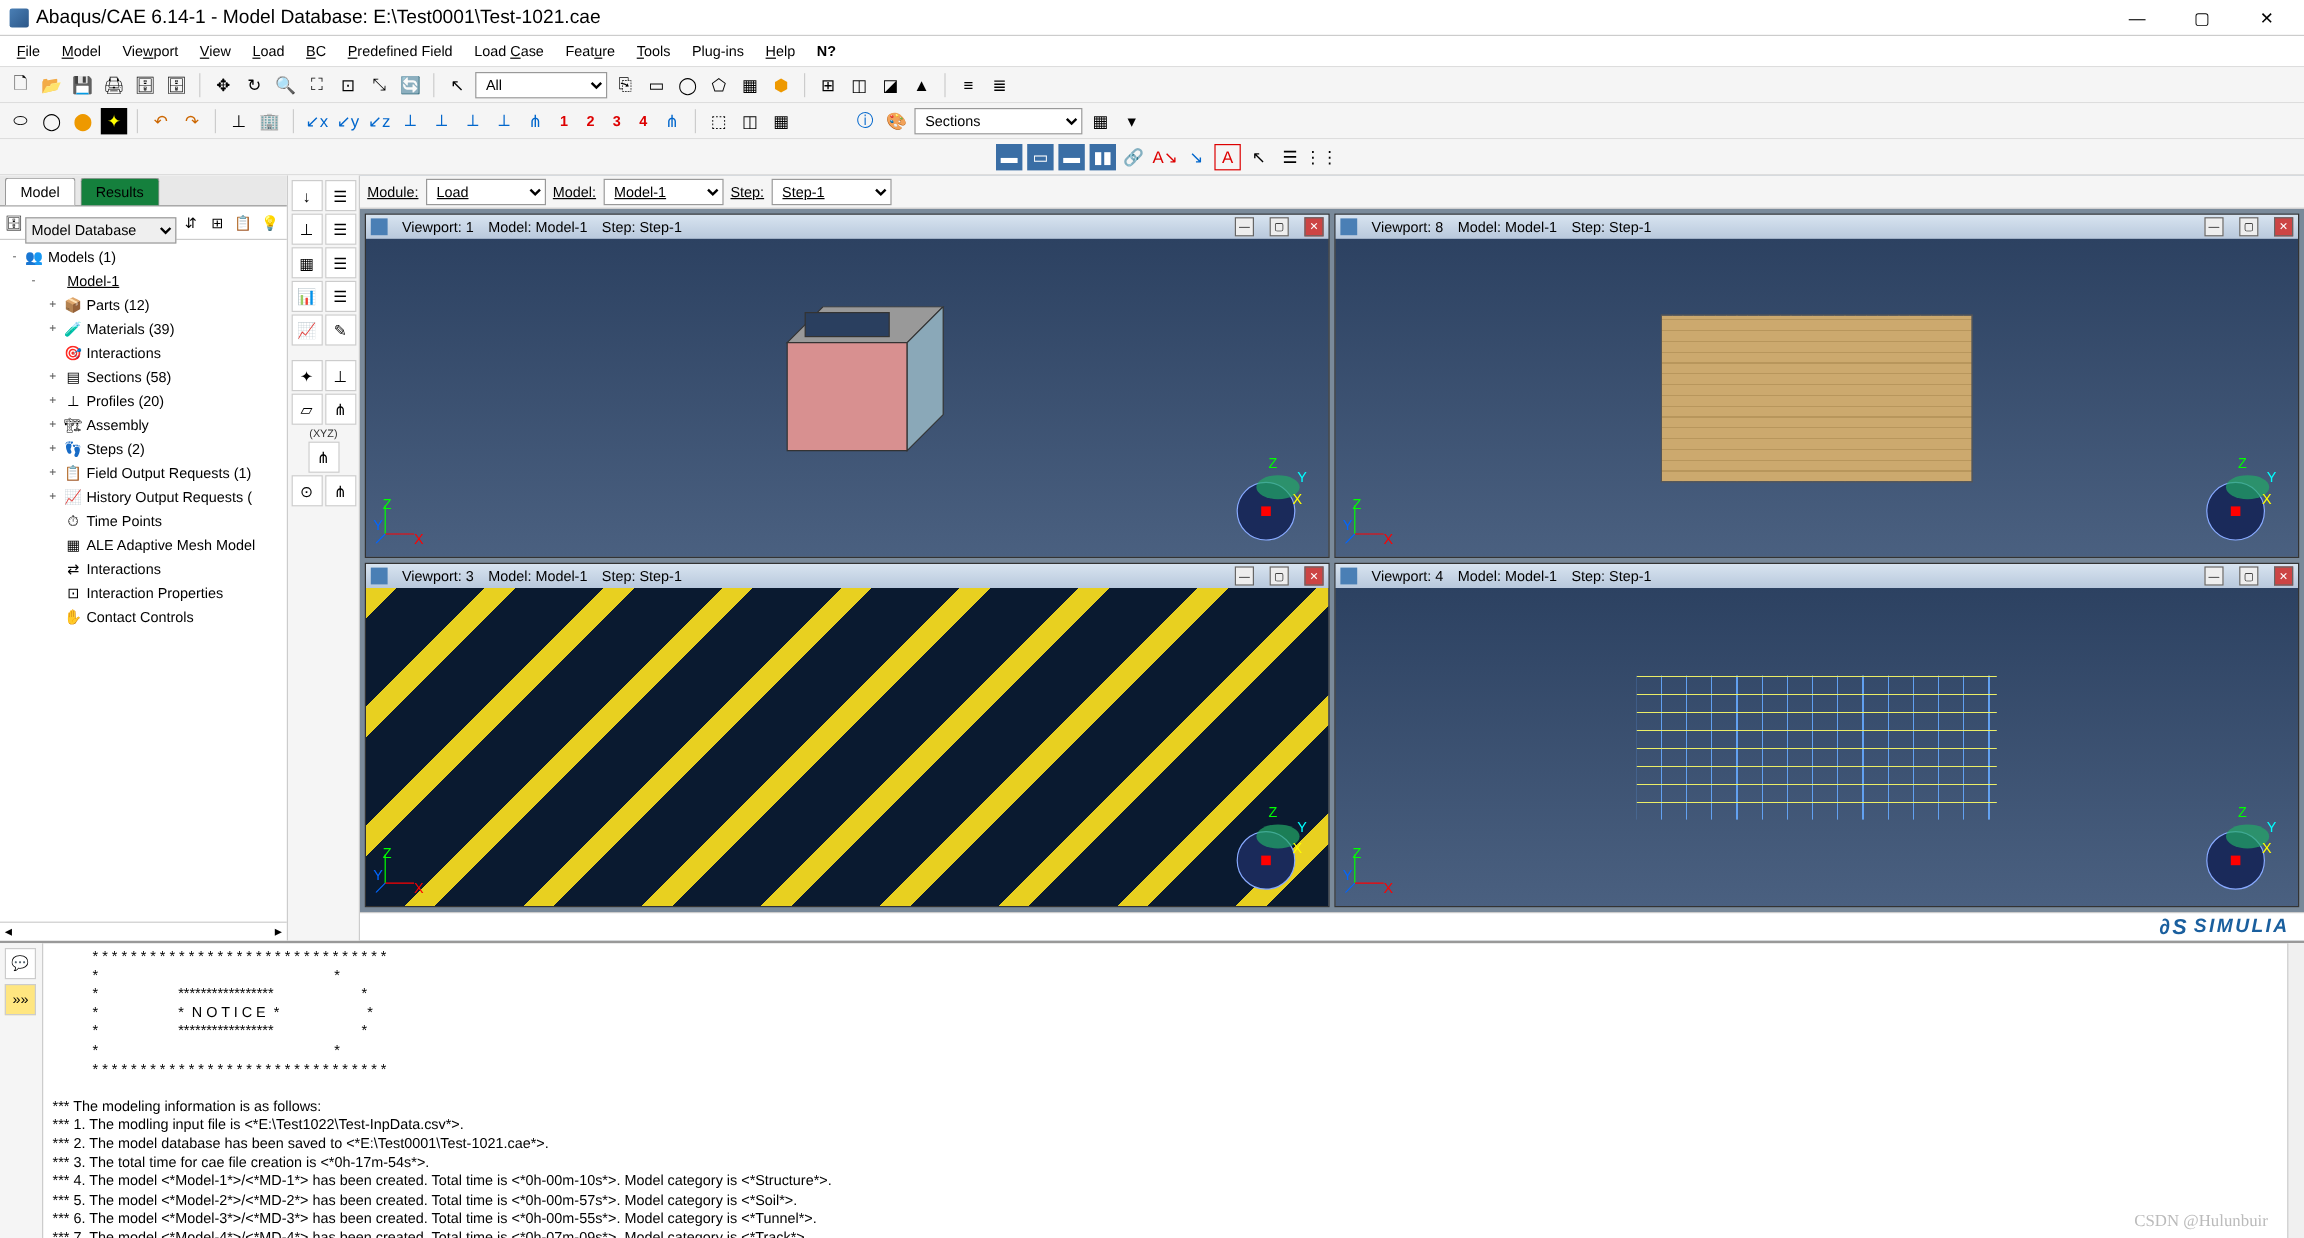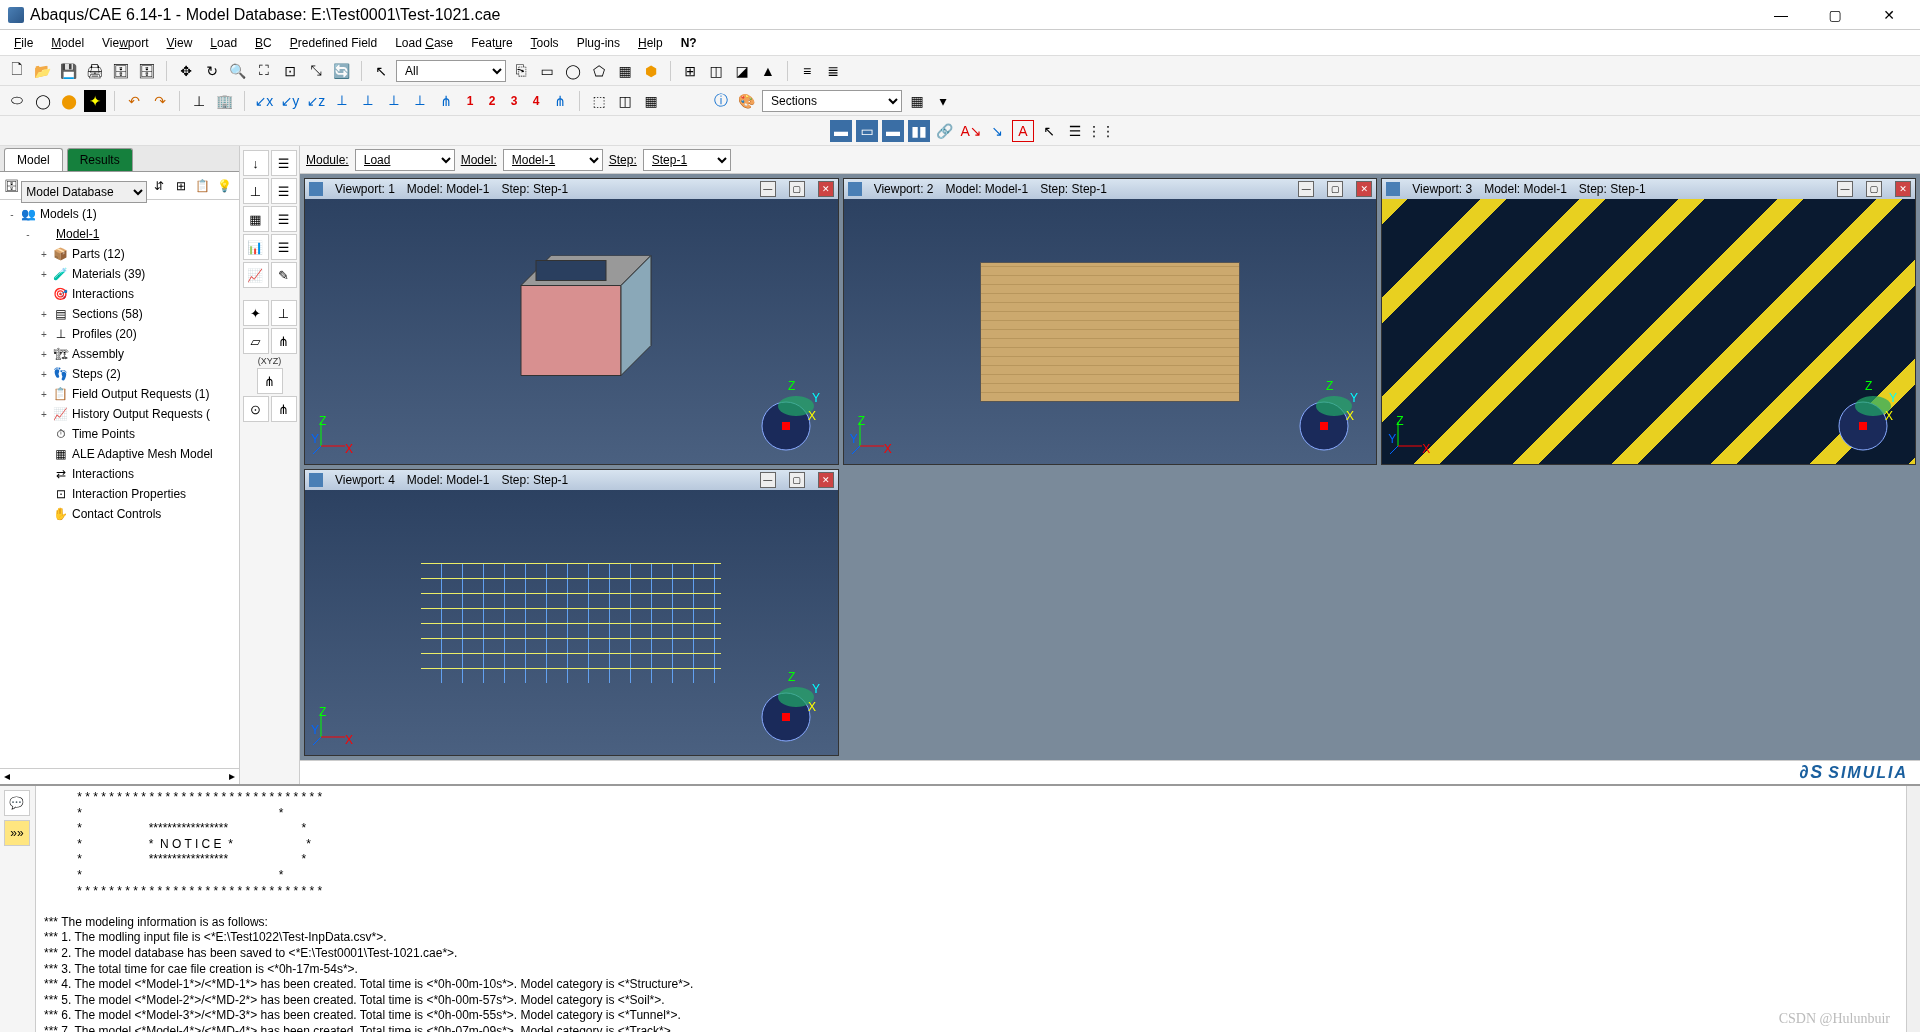--- a/index.html
+++ b/index.html
@@ -30,21 +30,21 @@
 .tree { flex: 1; overflow: auto; padding: 4px 2px; font-size: 12px; }
 .tree-node { display: flex; align-items: center; height: 20px; padding-left: 4px; cursor: pointer; white-space: nowrap; }
 .exp { width: 12px; text-align: center; color: #555; font-size: 10px; }
 .ticon { width: 16px; height: 16px; margin: 0 3px; display: inline-flex; align-items: center; justify-content: center; font-size: 12px; }
 .tree-scroll { height: 16px; border-top: 1px solid #ccc; display: flex; }
 .vert-toolbars { width: 60px; background: #f5f5f5; border-right: 1px solid #ccc; display: flex; flex-direction: column; padding: 4px 2px; gap: 2px; align-items: center; }
 .vt-row { display: flex; gap: 2px; }
 .vt-btn { width: 26px; height: 26px; border: 1px solid #ccc; background: #fff; display: flex; align-items: center; justify-content: center; cursor: pointer; font-size: 13px; }
 .vt-label { font-size: 9px; color: #333; }
 .viewport-area { flex: 1; display: flex; flex-direction: column; background: #7a8a9a; }
-.vp-grid { flex: 1; display: grid; grid-template-columns: 1fr 1fr 1fr; grid-template-rows: 1fr 1fr; gap: 4px; padding: 4px; }
+.vp-grid { flex: 1; display: grid; grid-template-columns: 1fr 1fr; grid-template-rows: 1fr 1fr; gap: 4px; padding: 4px; }
 .viewport { background: linear-gradient(180deg,#2a3f5f 0%,#4a6080 100%); border: 1px solid #333; display: flex; flex-direction: column; position: relative; }
 .vp-header { height: 20px; background: linear-gradient(180deg,#d8e4f0,#b8c8dc); display: flex; align-items: center; padding: 0 4px; font-size: 11px; gap: 12px; }
 .vp-header .vp-icon { width: 14px; height: 14px; background: #4a7fb5; }
 .vp-header .spacer { flex: 1; }
 .vp-ctrl { width: 16px; height: 16px; border: 1px solid #666; background: #eee; display: flex; align-items: center; justify-content: center; font-size: 9px; cursor: pointer; margin-left: 1px; }
 .vp-body { flex: 1; position: relative; overflow: hidden; }
 .triad { position: absolute; bottom: 8px; left: 8px; font-size: 10px; color: #fff; }
 .compass { position: absolute; bottom: 8px; right: 12px; width: 80px; height: 80px; }
 .simulia-brand { height: 24px; display: flex; align-items: center; justify-content: flex-end; padding: 0 12px; background: #fff; border-top: 1px solid #ccc; }
 .simulia-brand span { color: #1a5f9e; font-style: italic; font-weight: bold; font-size: 16px; letter-spacing: 2px; }
@@ -327,21 +327,21 @@
       </div>
   </div>
 
   <div class="viewport-area">
     <div class="module-bar" style="background:#f5f5f5;border-bottom:1px solid #ccc">
       <label>Module:</label>
       <select class="tb-select" style="width:100px"><option>Load</option></select>
       <label>Model:</label>
       <select class="tb-select" style="width:100px"><option>Model-1</option></select>
       <label>Step:</label>
-      <select class="tb-select" style="width:88px"><option>Step-1</option></select>
+      <select class="tb-select" style="width:100px"><option>Step-1</option></select>
     </div>
     <div class="vp-grid" id="vp-grid">
         <div class="viewport">
     <div class="vp-header">
       <div class="vp-icon"></div>
       <span>Viewport: 1</span>
       <span>Model: Model-1</span>
       <span>Step: Step-1</span>
       <div class="spacer"></div>
       <div class="vp-ctrl">—</div>
@@ -373,21 +373,21 @@
                 <text x="62" y="44" fill="#ff0" font-size="10">X</text>
                 <text x="42" y="14" fill="#0f0" font-size="10">Z</text>
                 <text x="66" y="26" fill="#0ff" font-size="10">Y</text>
               </svg>
       </div>
     </div>
         </div>
         <div class="viewport">
     <div class="vp-header">
       <div class="vp-icon"></div>
-      <span>Viewport: 2</span>
+      <span>Viewport: 8</span>
       <span>Model: Model-1</span>
       <span>Step: Step-1</span>
       <div class="spacer"></div>
       <div class="vp-ctrl">—</div>
       <div class="vp-ctrl">▢</div>
       <div class="vp-ctrl" style="background:#c44;color:#fff">✕</div>
     </div>
     <div class="vp-body">
       <div class="mesh-grid"></div>
       <div class="triad">

